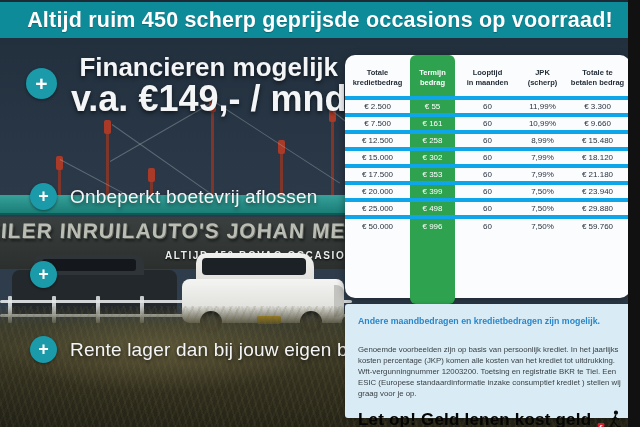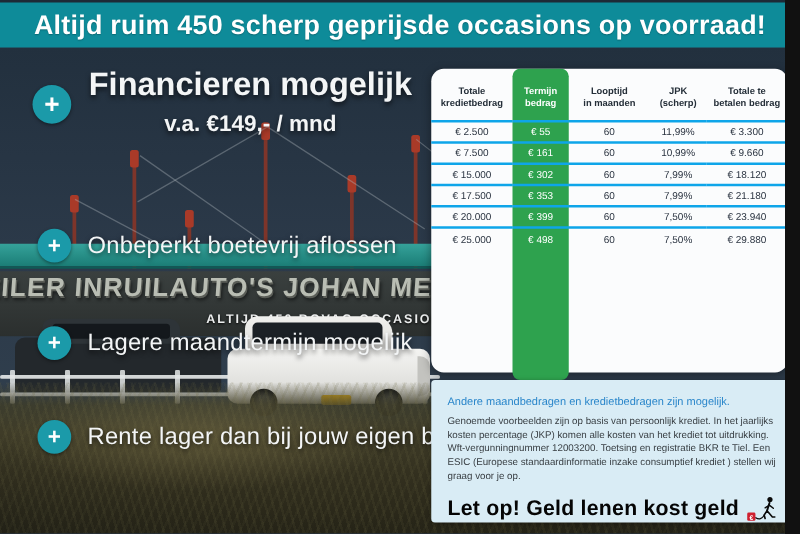--- a/index.html
+++ b/index.html
@@ -65,47 +65,47 @@
     background:radial-gradient(ellipse 120% 110% at 45% 35%,transparent 55%,rgba(10,14,18,.45) 100%);}
 
   
   .plus-circle{display:flex;align-items:center;justify-content:center;border-radius:50%;
     background:#1b9aa9;color:#fff;font-weight:700;box-shadow:0 1px 3px rgba(0,0,0,.45);flex:0 0 auto;}
   .usp-headline{position:absolute;left:26px;top:52px;display:flex;align-items:center;gap:14px;z-index:20;}
   .usp-headline .plus-circle{width:31px;height:31px;font-size:21px;}
   .usp-headline .lines{display:flex;flex-direction:column;text-align:center;
     color:#f3f5f6;text-shadow:0 2px 4px rgba(0,0,0,.6);}
   .usp-headline .l1{font-size:26px;font-weight:700;line-height:31px;white-space:nowrap;}
-  .usp-headline .l2{font-size:18px;font-weight:700;line-height:32px;white-space:nowrap;}
+  .usp-headline .l2{font-size:36px;font-weight:700;line-height:32px;white-space:nowrap;}
   .usp-row{position:absolute;left:30px;display:flex;align-items:center;gap:13px;z-index:20;}
   .usp-row .plus-circle{width:27px;height:27px;font-size:18px;}
   .usp-row .label{font-size:19px;font-weight:400;color:#f3f5f6;white-space:nowrap;
     text-shadow:0 2px 4px rgba(0,0,0,.65);letter-spacing:.2px;}
   .u2{top:183px}.u3{top:261px}.u4{top:336px}
 
   
   .card{position:absolute;left:345px;top:55px;width:285px;height:243px;background:#fbfcfd;
     border-radius:10px;box-shadow:0 2px 8px rgba(0,0,0,.4);z-index:25;}
   .green-col{position:absolute;left:65px;top:0;width:45px;height:249px;background:#2ea24e;
     border-radius:6px;z-index:1;}
   table.fin{position:relative;z-index:2;width:285px;border-collapse:collapse;table-layout:fixed;margin-top:2px;}
   table.fin col.c1{width:65px}table.fin col.c2{width:45px}table.fin col.c3{width:65px}
   table.fin col.c4{width:45px}table.fin col.c5{width:65px}
   table.fin th{font-size:7.5px;font-weight:700;color:#242e38;line-height:9.5px;
     padding:11px 1px 9px;text-align:center;vertical-align:top;}
   table.fin th span{display:block;}
   table.fin th:nth-child(2){color:#fff;}
   table.fin td{font-size:8px;color:#2a3340;text-align:center;height:17px;vertical-align:middle;padding:0 1px;}
   table.fin td:nth-child(2){color:#fff;}
-  table.fin tbody tr td{border-top:2px solid #0ea5e9;}
+  table.fin tbody tr td{border-top:4px solid #0ea5e9;}
 
   
   .panel{position:absolute;left:345px;top:304px;width:290px;height:114px;background:#d9ecf5;
     border-radius:3px;padding:12px 13px 8px;z-index:25;box-shadow:0 1px 4px rgba(0,0,0,.35);}
-  .panel-heading{font-size:8.8px;font-weight:400;color:#2a86ca;margin:0 0 5px;}
+  .panel-heading{font-size:8.8px;font-weight:700;color:#2a86ca;margin:0 0 18px;}
   .panel-body{font-size:7.8px;line-height:1.42;color:#3a4045;margin:0 0 7px;}
   .warning-row{display:flex;align-items:center;justify-content:center;gap:6px;}
   .warning-row .txt{font-size:17px;font-weight:700;color:#050505;letter-spacing:.2px;white-space:nowrap;}
 </style>
 </head>
 <body>
 
 <div id="stage">
 
   <div class="banner">
@@ -162,21 +162,20 @@
       <span class="l1">Financieren mogelijk</span>
       <span class="l2">v.a. €149,- / mnd</span>
     </span>
   </div>
   <div class="usp-row u2">
     <span class="plus-circle">+</span>
     <span class="label">Onbeperkt boetevrij aflossen</span>
   </div>
   <div class="usp-row u3">
     <span class="plus-circle">+</span>
-    <span class="label">Lagere maandtermijn mogelijk</span>
   </div>
   <div class="usp-row u4">
     <span class="plus-circle">+</span>
     <span class="label">Rente lager dan bij jouw eigen bank</span>
   </div>
 
   <div class="card">
     <div class="green-col"></div>
     <table class="fin" id="fin-table">
       <colgroup>
@@ -219,20 +218,27 @@
             <td>€ 3.300</td>
           </tr>
           <tr>
             <td>€ 7.500</td>
             <td>€ 161</td>
             <td>60</td>
             <td>10,99%</td>
             <td>€ 9.660</td>
           </tr>
           <tr>
+            <td>€ 12.500</td>
+            <td>€ 258</td>
+            <td>60</td>
+            <td>8,99%</td>
+            <td>€ 15.480</td>
+          </tr>
+          <tr>
             <td>€ 15.000</td>
             <td>€ 302</td>
             <td>60</td>
             <td>7,99%</td>
             <td>€ 18.120</td>
           </tr>
           <tr>
             <td>€ 17.500</td>
             <td>€ 353</td>
             <td>60</td>
@@ -245,20 +251,27 @@
             <td>60</td>
             <td>7,50%</td>
             <td>€ 23.940</td>
           </tr>
           <tr>
             <td>€ 25.000</td>
             <td>€ 498</td>
             <td>60</td>
             <td>7,50%</td>
             <td>€ 29.880</td>
+          </tr>
+          <tr>
+            <td>€ 50.000</td>
+            <td>€ 996</td>
+            <td>60</td>
+            <td>7,50%</td>
+            <td>€ 59.760</td>
           </tr>
         </tbody>
     </table>
   </div>
 
   <div class="panel">
     <div class="panel-heading">Andere maandbedragen en kredietbedragen zijn mogelijk.</div>
     <p class="panel-body">Genoemde voorbeelden zijn op basis van persoonlijk krediet. In het jaarlijks kosten percentage (JKP) komen alle kosten van het krediet tot uitdrukking. Wft-vergunningnummer 12003200. Toetsing en registratie BKR te Tiel. Een ESIC (Europese standaardinformatie inzake consumptief krediet ) stellen wij graag voor je op.</p>
     <div class="warning-row">
       <span class="txt">Let op! Geld lenen kost geld</span>

